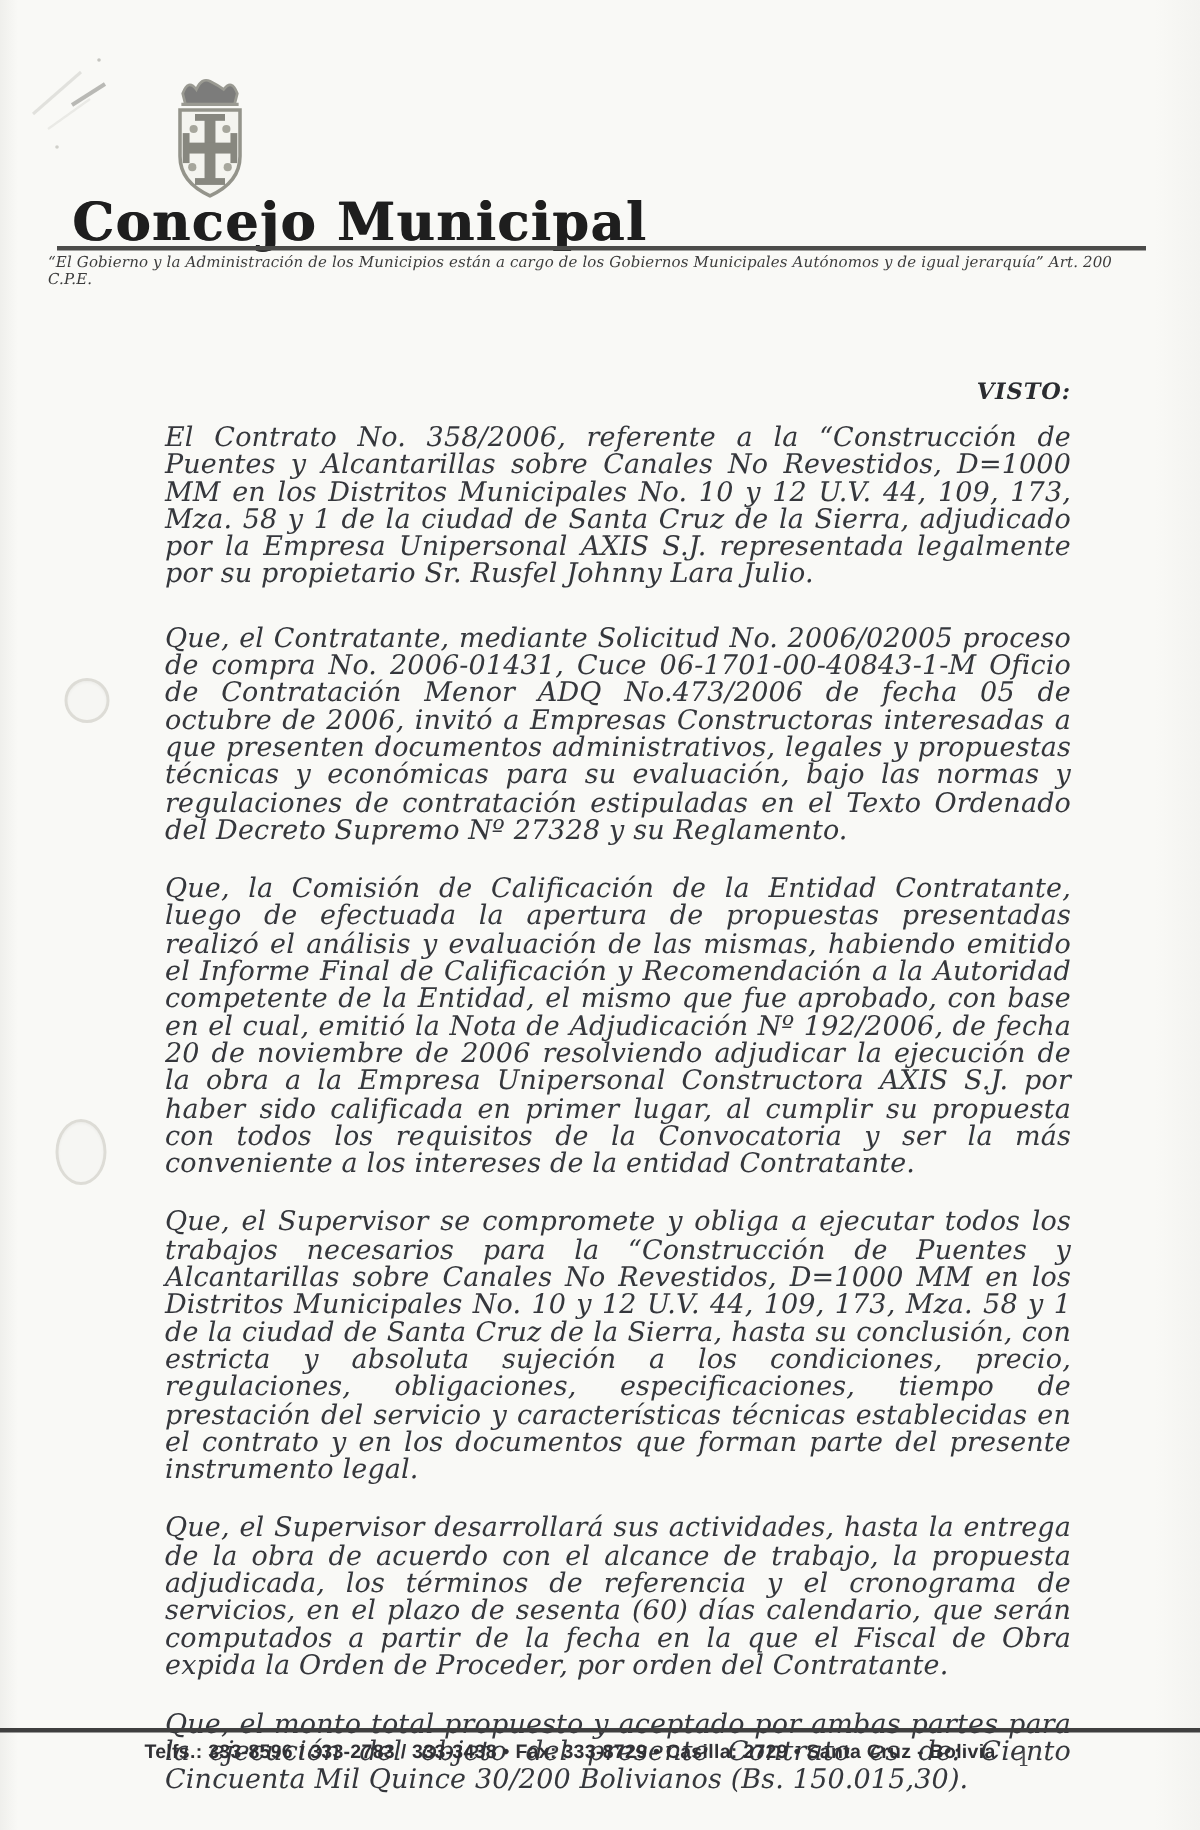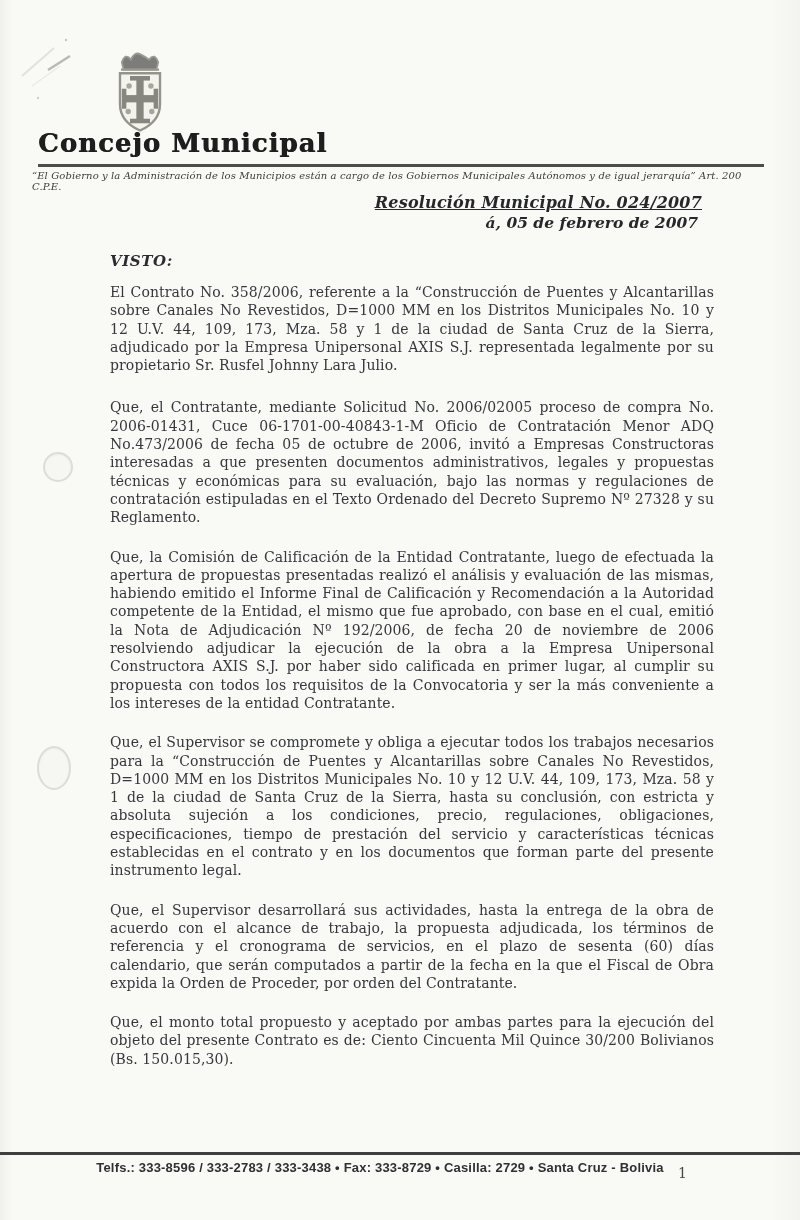--- a/index.html
+++ b/index.html
@@ -20,22 +20,22 @@
   .punch-hole {
     position: absolute; border: 2px solid #dddcd6; border-radius: 50%;
     background: #f6f6f3; box-shadow: inset 0 1px 2px rgba(0,0,0,0.04);
   }
   .hole-1 { left: 43px; top: 452px; width: 26px; height: 26px; }
   .hole-2 { left: 37px; top: 746px; width: 30px; height: 40px; }
 
   
   .coat { position: absolute; left: 94px; top: 46px; }
   .org-name {
-    position: absolute; left: 38px; top: 128px;
-    font-size: 26px; font-weight: bold; color: #1e1e1e;
+    position: absolute; left: 48px; top: 128px;
+    font-size: 35px; font-weight: bold; color: #1e1e1e;
     letter-spacing: 1px;
     text-shadow: 0.6px 0 0 #1e1e1e;
     font-style: normal;
   }
   .header-divider {
     position: absolute; left: 38px; top: 164px; width: 726px;
     border-top: 3px solid #4c4c4a;
   }
   .motto {
     position: absolute; left: 32px; top: 170px; width: 740px;
@@ -60,23 +60,24 @@
 
   
   .doc-body {
     position: absolute; left: 110px; top: 252px; width: 604px;
     color: #35373c;
   }
   .sec-heading {
     font-size: 15px; font-weight: bold; font-style: italic;
     letter-spacing: .6px; color: #2b2c30;
     margin: 0 0 13px 0;
+    text-align: right;
   }
   .doc-body p {
-    font-size: 14px; line-height: 18.3px;
+    font-size: 18px; font-style: italic; line-height: 18.3px;
     text-align: justify; letter-spacing: .1px;
     margin: 0 0 21px 0;
   }
   .section { margin-bottom: 24px; }
 
   
   .footer-divider {
     position: absolute; left: 0; top: 1152px; width: 800px;
     border-top: 3px solid #3f3f3f;
   }
@@ -126,24 +127,20 @@
       <circle cx="62" cy="44" r="3" fill="#a6a69c"></circle>
       <circle cx="37" cy="72" r="3" fill="#a6a69c"></circle>
       <circle cx="63" cy="72" r="3" fill="#a6a69c"></circle>
     </svg>
   </div>
 
   <div class="org-name">Concejo Municipal</div>
   <div class="header-divider"></div>
   <div class="motto">“El Gobierno y la Administración de los Municipios están a cargo de los Gobiernos Municipales Autónomos y de igual jerarquía” Art. 200 C.P.E.</div>
 
-  <div class="res-block">
-    <span class="res-title">Resolución Municipal No. 024/2007</span>
-    <div class="res-date">á, 05 de febrero de 2007</div>
-  </div>
 
   <div class="doc-body">
 
     <div class="section">
       <div class="sec-heading">VISTO:</div>
       <p>El Contrato No. 358/2006, referente a la “Construcción de Puentes y Alcantarillas sobre Canales No Revestidos, D=1000 MM en los Distritos Municipales No. 10 y 12 U.V. 44, 109, 173, Mza. 58 y 1 de la ciudad de Santa Cruz de la Sierra, adjudicado por la Empresa Unipersonal AXIS S.J. representada legalmente por su propietario Sr. Rusfel Johnny Lara Julio.</p>
     </div>
 
     <div class="section">
       <p>Que, el Contratante, mediante Solicitud No. 2006/02005 proceso de compra No. 2006-01431, Cuce 06-1701-00-40843-1-M Oficio de Contratación Menor ADQ No.473/2006 de fecha 05 de octubre de 2006, invitó a Empresas Constructoras interesadas a que presenten documentos administrativos, legales y propuestas técnicas y económicas para su evaluación, bajo las normas y regulaciones de contratación estipuladas en el Texto Ordenado del Decreto Supremo Nº 27328 y su Reglamento.</p>

